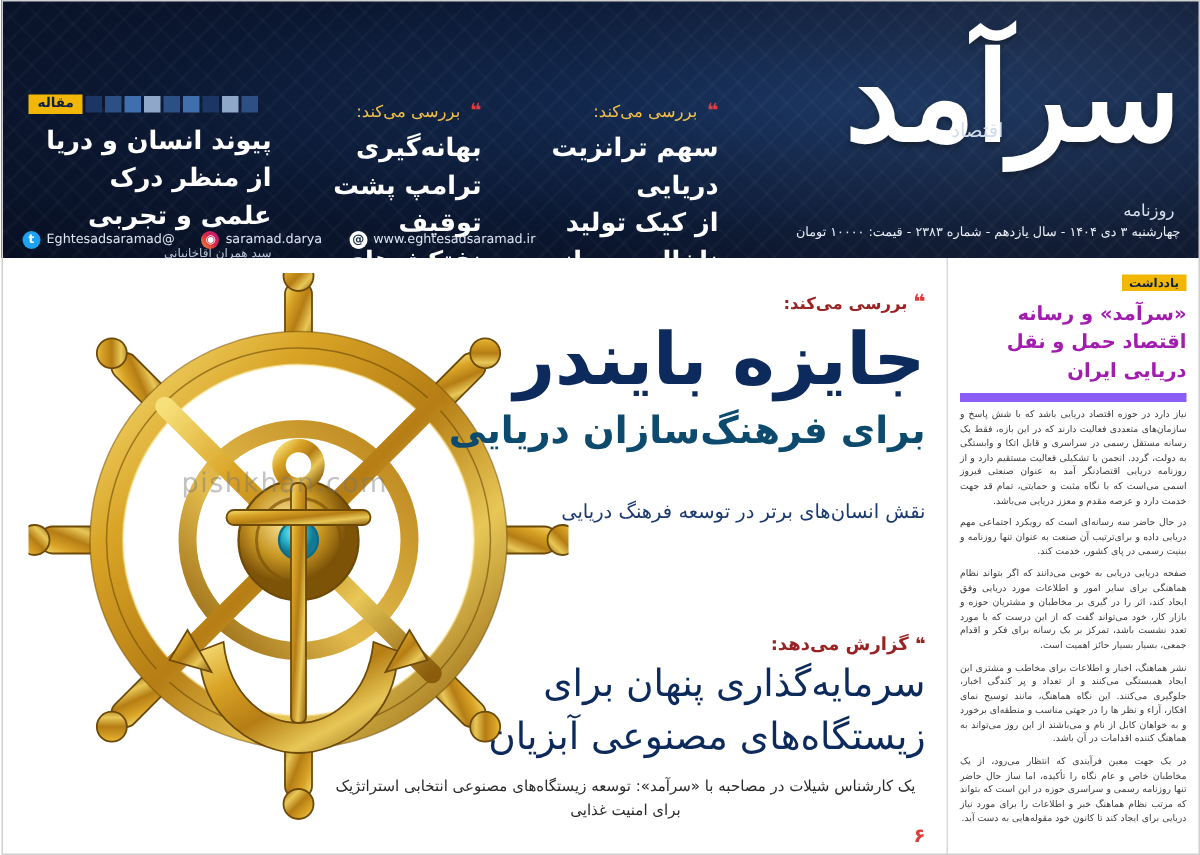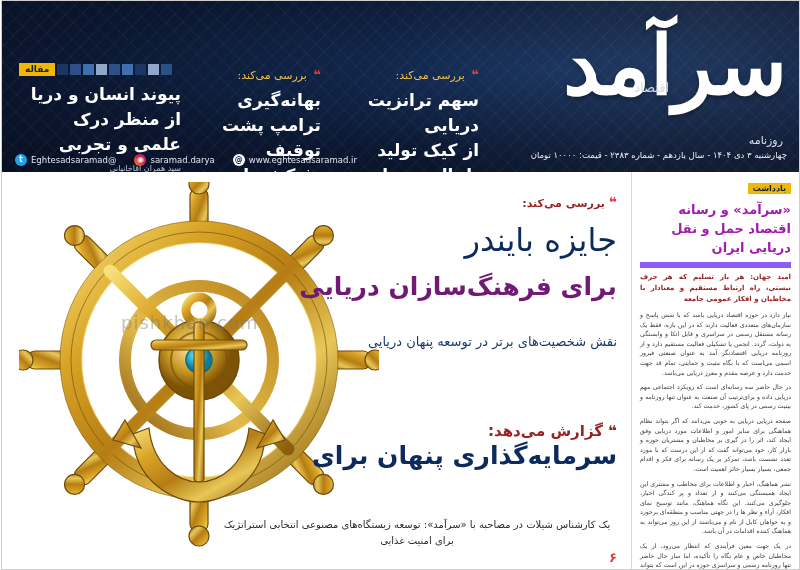--- a/index.html
+++ b/index.html
@@ -260,60 +260,60 @@
   }
   .f-kicker .q { color: #e03a3a; font-size: 14px; }
   .f-title {
     position: absolute;
     right: 14px; top: 40px;
     direction: rtl;
     text-align: right;
     width: 420px;
   }
   .f-title .l1 {
-    font-size: 32px;
-    font-weight: normal;
+    font-size: 48px;
+    font-weight: bold;
     color: #0d2a5c;
     line-height: 56px;
     letter-spacing: -1px;
   }
   .f-title .l2 {
     font-size: 25px;
     font-weight: bold;
-    color: #701a75;
+    color: #0c4a6e;
     line-height: 34px;
     margin-top: 2px;
   }
   .f-sub {
     position: absolute;
     right: 14px; top: 160px;
     width: 400px;
     font-size: 13px;
     color: #1c3a6e;
     direction: rtl;
     text-align: right;
     line-height: 20px;
   }
 
   .f2-kicker {
     position: absolute;
     right: 14px; top: 250px;
-    font-size: 15px;
+    font-size: 12px;
     color: #9a2222;
     direction: rtl;
     font-weight: bold;
   }
   .f2-title {
     position: absolute;
     right: 14px; top: 266px;
     width: 420px;
     direction: rtl;
     text-align: right;
     font-size: 25px;
-    font-weight: bold;
+    font-weight: normal;
     color: #0d2a5c;
     line-height: 35px;
   }
   .f2-sub {
     position: absolute;
     right: 14px; top: 345px;
     width: 400px;
     direction: rtl;
     text-align: center;
     font-size: 10px;
@@ -421,21 +421,20 @@
         <span>www.eghtesadsaramad.ir</span>
       </div>
     </div>
   </div>
 
   <div class="body-wrap">
 
     <div class="col-right">
       <span class="badge-mini">یادداشت</span>
       <h3>«سرآمد» و رسانه اقتصاد حمل و نقل دریایی ایران</h3>
-      <p class="lead">امید جهان: هر بار تسلیم که هر حرف نیستی، راه ارتباط مستقیم و معنادار با مخاطبان و افکار عمومی جامعه</p>
       <p>نیاز دارد در حوزه اقتصاد دریایی باشد که با شش پاسخ و سازمان‌های متعددی فعالیت دارند که در این بازه، فقط یک رسانه مستقل رسمی در سراسری و قابل اتکا و وابستگی به دولت، گردد. انجمن یا تشکیلی فعالیت مستقیم دارد و از روزنامه دریایی اقتصادنگر آمد به عنوان صنعتی فیروز اسمی می‌است که با نگاه مثبت و حمایتی، تمام قد جهت خدمت دارد و عرصه مقدم و معزز دریایی می‌باشد.</p>
       <p>در حال حاضر سه رسانه‌ای است که رویکرد اجتماعی مهم دریایی داده و برای‌ترتیب آن صنعت به عنوان تنها روزنامه و بینیت رسمی در پای کشور، خدمت کند.</p>
       <p>صفحه دریایی دریایی به خوبی می‌دانند که اگر بتواند نظام هماهنگی برای سایر امور و اطلاعات مورد دریایی وفق ایجاد کند، اثر را در گیری بر مخاطبان و مشتریان حوزه و بازار کار، خود می‌تواند گفت که از این درست که با مورد تعدد نشست باشد، تمرکز بر یک رسانه برای فکر و اقدام جمعی، بسیار بسیار حائز اهمیت است.</p>
       <p>نشر هماهنگ، اخبار و اطلاعات برای مخاطب و مشتری این ایجاد همبستگی می‌کنند و از تعداد و پر کندگی اخبار، جلوگیری می‌کنند. این نگاه هماهنگ، مانند توسیح نمای افکار، آراء و نظر ها را در جهتی مناسب و منطقه‌ای برخورد و به خواهان کابل از نام و می‌باشند از این روز می‌تواند به هماهنگ کننده اقدامات در آن باشد.</p>
       <p>در یک جهت معین فرآیندی که انتظار می‌رود، از یک مخاطبان خاص و عام نگاه را تأکیده، اما ساز حال حاضر تنها روزنامه رسمی و سراسری حوزه در این است که بتواند که مرتب نظام هماهنگ خبر و اطلاعات را برای مورد نیاز دریایی برای ایجاد کند تا کانون خود مقوله‌هایی به دست آید.</p>
       
     </div>
 
     <div class="feature">
 
@@ -539,29 +538,30 @@
       <div class="f-kicker">
         <span class="q">❝</span>
         <span>بررسی می‌کند:</span>
       </div>
 
       <div class="f-title">
         <div class="l1">جایزه بایندر</div>
         <div class="l2">برای فرهنگ‌سازان دریایی</div>
       </div>
 
-      <div class="f-sub">نقش شخصیت‌های برتر در توسعه پنهان دریایی</div>
+      <div class="f-sub">نقش انسان‌های برتر در توسعه فرهنگ دریایی</div>
 
       <div class="f2-kicker">
         <span class="q">❝</span>
         <span>گزارش می‌دهد:</span>
       </div>
 
       <div class="f2-title">
         <div>سرمایه‌گذاری پنهان برای</div>
+        <div>زیستگاه‌های مصنوعی آبزیان</div>
       </div>
 
       <div class="f2-sub">یک کارشناس شیلات در مصاحبه با «سرآمد»: توسعه زیستگاه‌های مصنوعی انتخابی استراتژیک برای امنیت غذایی</div>
       <div class="f2-num">۶</div>
     </div>
   </div>
 
   <div class="page-frame"></div>
 </div>
 

